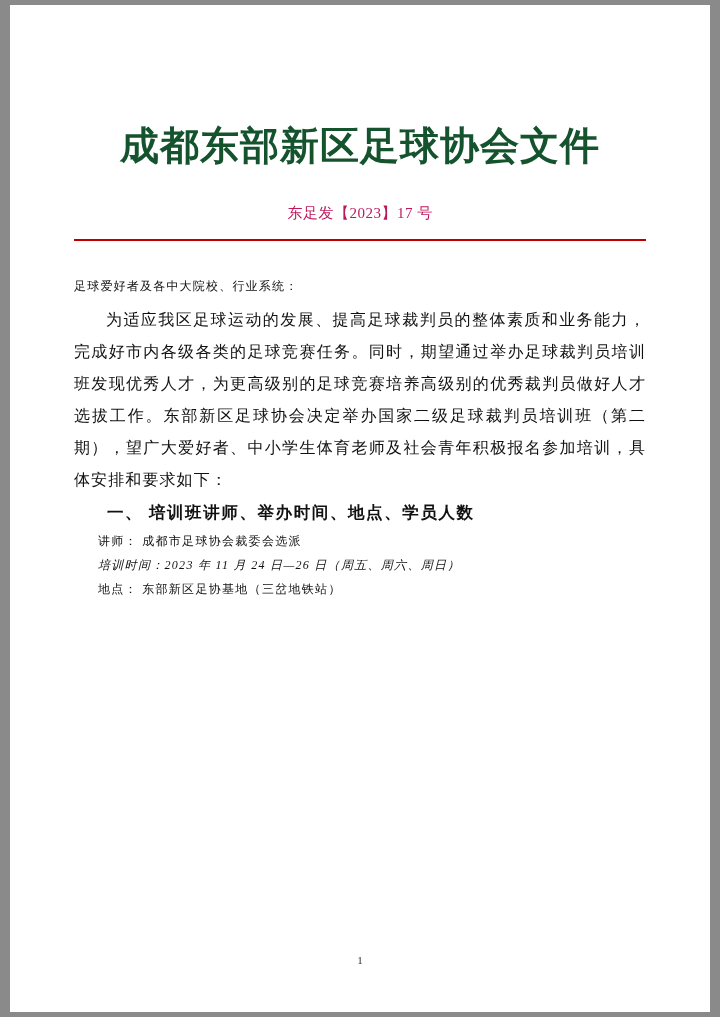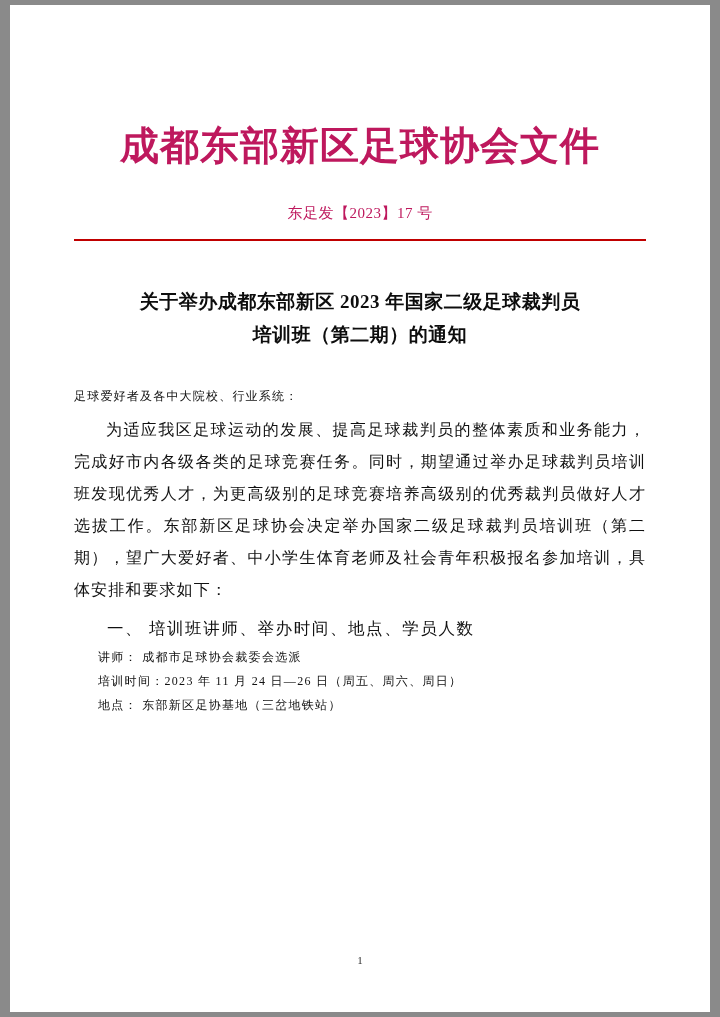--- a/index.html
+++ b/index.html
@@ -23,21 +23,21 @@
     position: relative;
     box-sizing: border-box;
     padding: 0 64px;
     font-family: "Liberation Serif", "DejaVu Serif", serif;
     color: #111;
     overflow: hidden;
   }
 
   .doc-title {
     text-align: center;
-    color: #be185d;
+    color: #14532d;
     font-family: "Liberation Serif", "DejaVu Serif", serif;
     font-weight: bold;
     font-size: 39px;
     letter-spacing: 1px;
     margin-top: 118px;
     line-height: 1.2;
     white-space: nowrap;
   }
 
   .doc-number {
@@ -77,38 +77,39 @@
     line-height: 2.0;
     letter-spacing: 1.1px;
     text-align: justify;
     text-justify: inter-ideograph;
     margin-top: 6px;
     text-indent: 2em;
   }
 
   .section-heading {
     font-size: 16.5px;
-    font-weight: normal;
+    font-weight: bold;
     line-height: 2.0;
     letter-spacing: 1.6px;
-    margin-top: 6px;
+    margin-top: 0;
     text-indent: 2em;
   }
 
   .info-line {
     font-size: 12px;
     line-height: 2.0;
     letter-spacing: 1.3px;
     text-indent: 2em;
   }
 
   .info-line.wrap {
     text-indent: 2em;
     text-align: justify;
     text-justify: inter-ideograph;
+    font-style: italic;
   }
 
   .page-number {
     position: absolute;
     bottom: 46px;
     left: 0;
     right: 0;
     text-align: center;
     font-size: 11px;
     color: #333;
@@ -119,24 +120,20 @@
 <body>
 
 <div class="page">
 
   <div class="doc-title">成都东部新区足球协会文件</div>
 
   <div class="doc-number">东足发【2023】17 号</div>
 
   <div class="red-rule"></div>
 
-  <div class="subject">
-    <div>关于举办成都东部新区 2023 年国家二级足球裁判员</div>
-    <div>培训班（第二期）的通知</div>
-  </div>
 
   <div class="salutation">足球爱好者及各中大院校、行业系统：</div>
 
   <div class="body-para">为适应我区足球运动的发展、提高足球裁判员的整体素质和业务能力，完成好市内各级各类的足球竞赛任务。同时，期望通过举办足球裁判员培训班发现优秀人才，为更高级别的足球竞赛培养高级别的优秀裁判员做好人才选拔工作。东部新区足球协会决定举办国家二级足球裁判员培训班（第二期），望广大爱好者、中小学生体育老师及社会青年积极报名参加培训，具体安排和要求如下：</div>
 
   <div class="section-heading">一、 培训班讲师、举办时间、地点、学员人数</div>
 
   <div class="info-line">讲师： 成都市足球协会裁委会选派</div>
 
 

